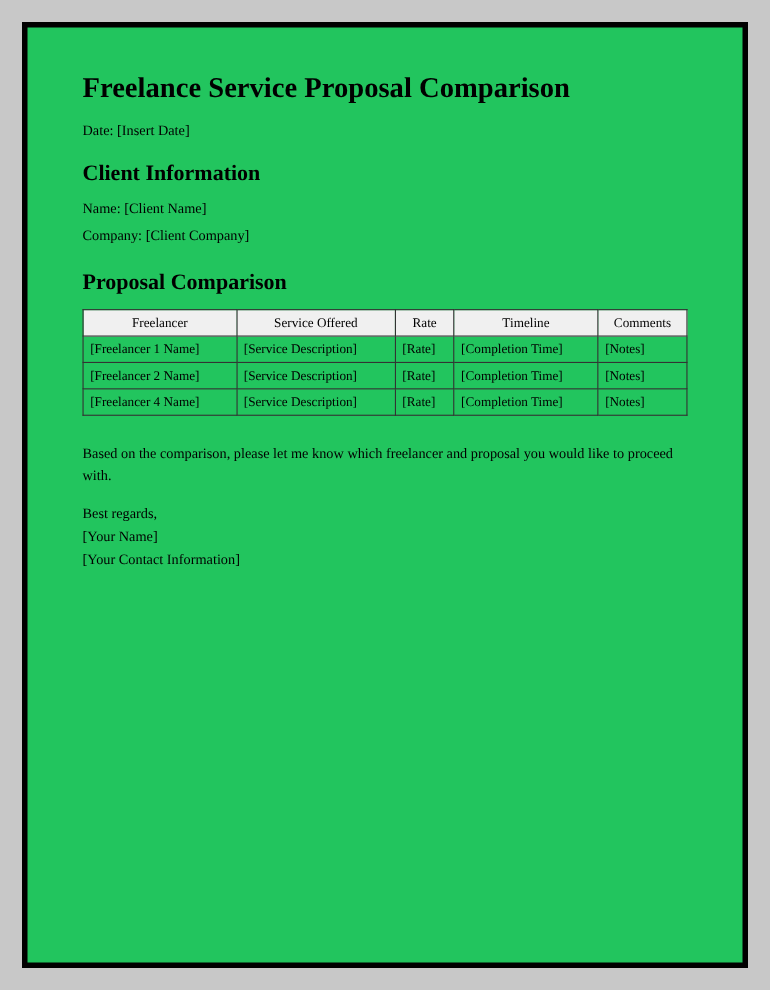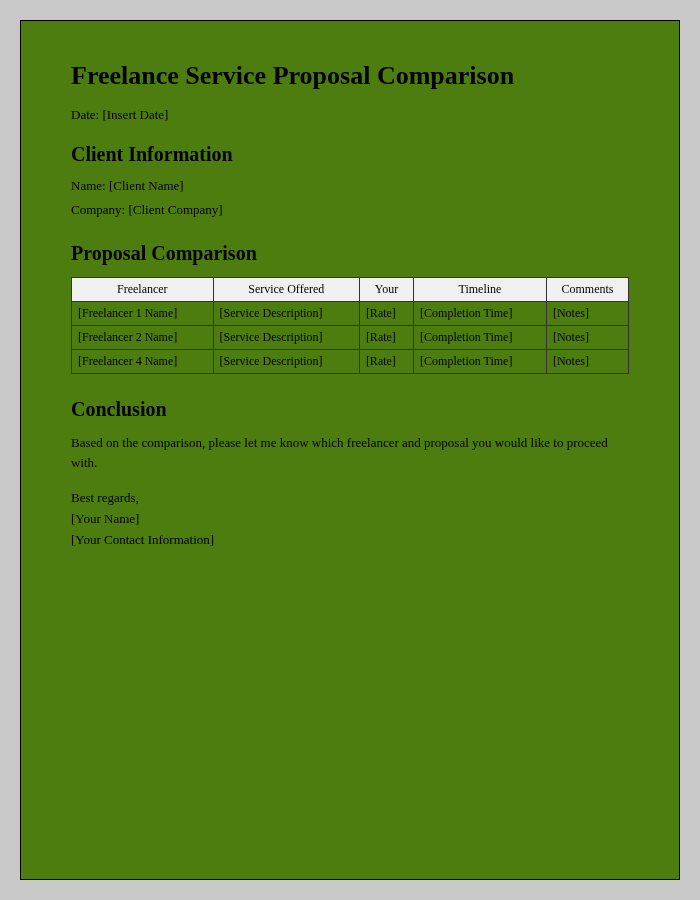--- a/index.html
+++ b/index.html
@@ -12,24 +12,24 @@
       background: #c8c8c8;
       display: flex;
       justify-content: center;
       align-items: flex-start;
       min-height: 900px;
       padding: 20px;
       font-family: "Times New Roman", Times, serif;
     }
 
     .page {
-      background: #4d7c0f;
+      background: #22c55e;
       width: 660px;
       min-height: 860px;
-      border: 1px solid #000000;
+      border: 5px solid #000000;
       padding: 40px 50px;
       position: relative;
     }
 
     .doc-title {
       font-size: 26px;
       font-weight: bold;
       margin-bottom: 16px;
       font-family: "Times New Roman", Times, serif;
     }
@@ -111,21 +111,21 @@
     <div class="client-field">Company: [Client Company]</div>
   </div>
 
   <div class="section">
     <div class="section-heading">Proposal Comparison</div>
     <table class="comparison-table">
       <thead>
         <tr>
           <th>Freelancer</th>
           <th>Service Offered</th>
-          <th>Your</th>
+          <th>Rate</th>
           <th>Timeline</th>
           <th>Comments</th>
         </tr>
       </thead>
       <tbody id="table-body">
       <tr>
             <td>[Freelancer 1 Name]</td>
             <td>[Service Description]</td>
             <td>[Rate]</td>
             <td>[Completion Time]</td>
@@ -143,18 +143,17 @@
             <td>[Service Description]</td>
             <td>[Rate]</td>
             <td>[Completion Time]</td>
             <td>[Notes]</td>
           </tr>
         </tbody>
     </table>
   </div>
 
   <div class="section">
-    <div class="section-heading">Conclusion</div>
     <div class="conclusion-text">Based on the comparison, please let me know which freelancer and proposal you would like to proceed with.</div>
     <div class="sign-off">Best regards,<br>[Your Name]<br>[Your Contact Information]</div>
   </div>
 
 </div>
 
 </body></html>

